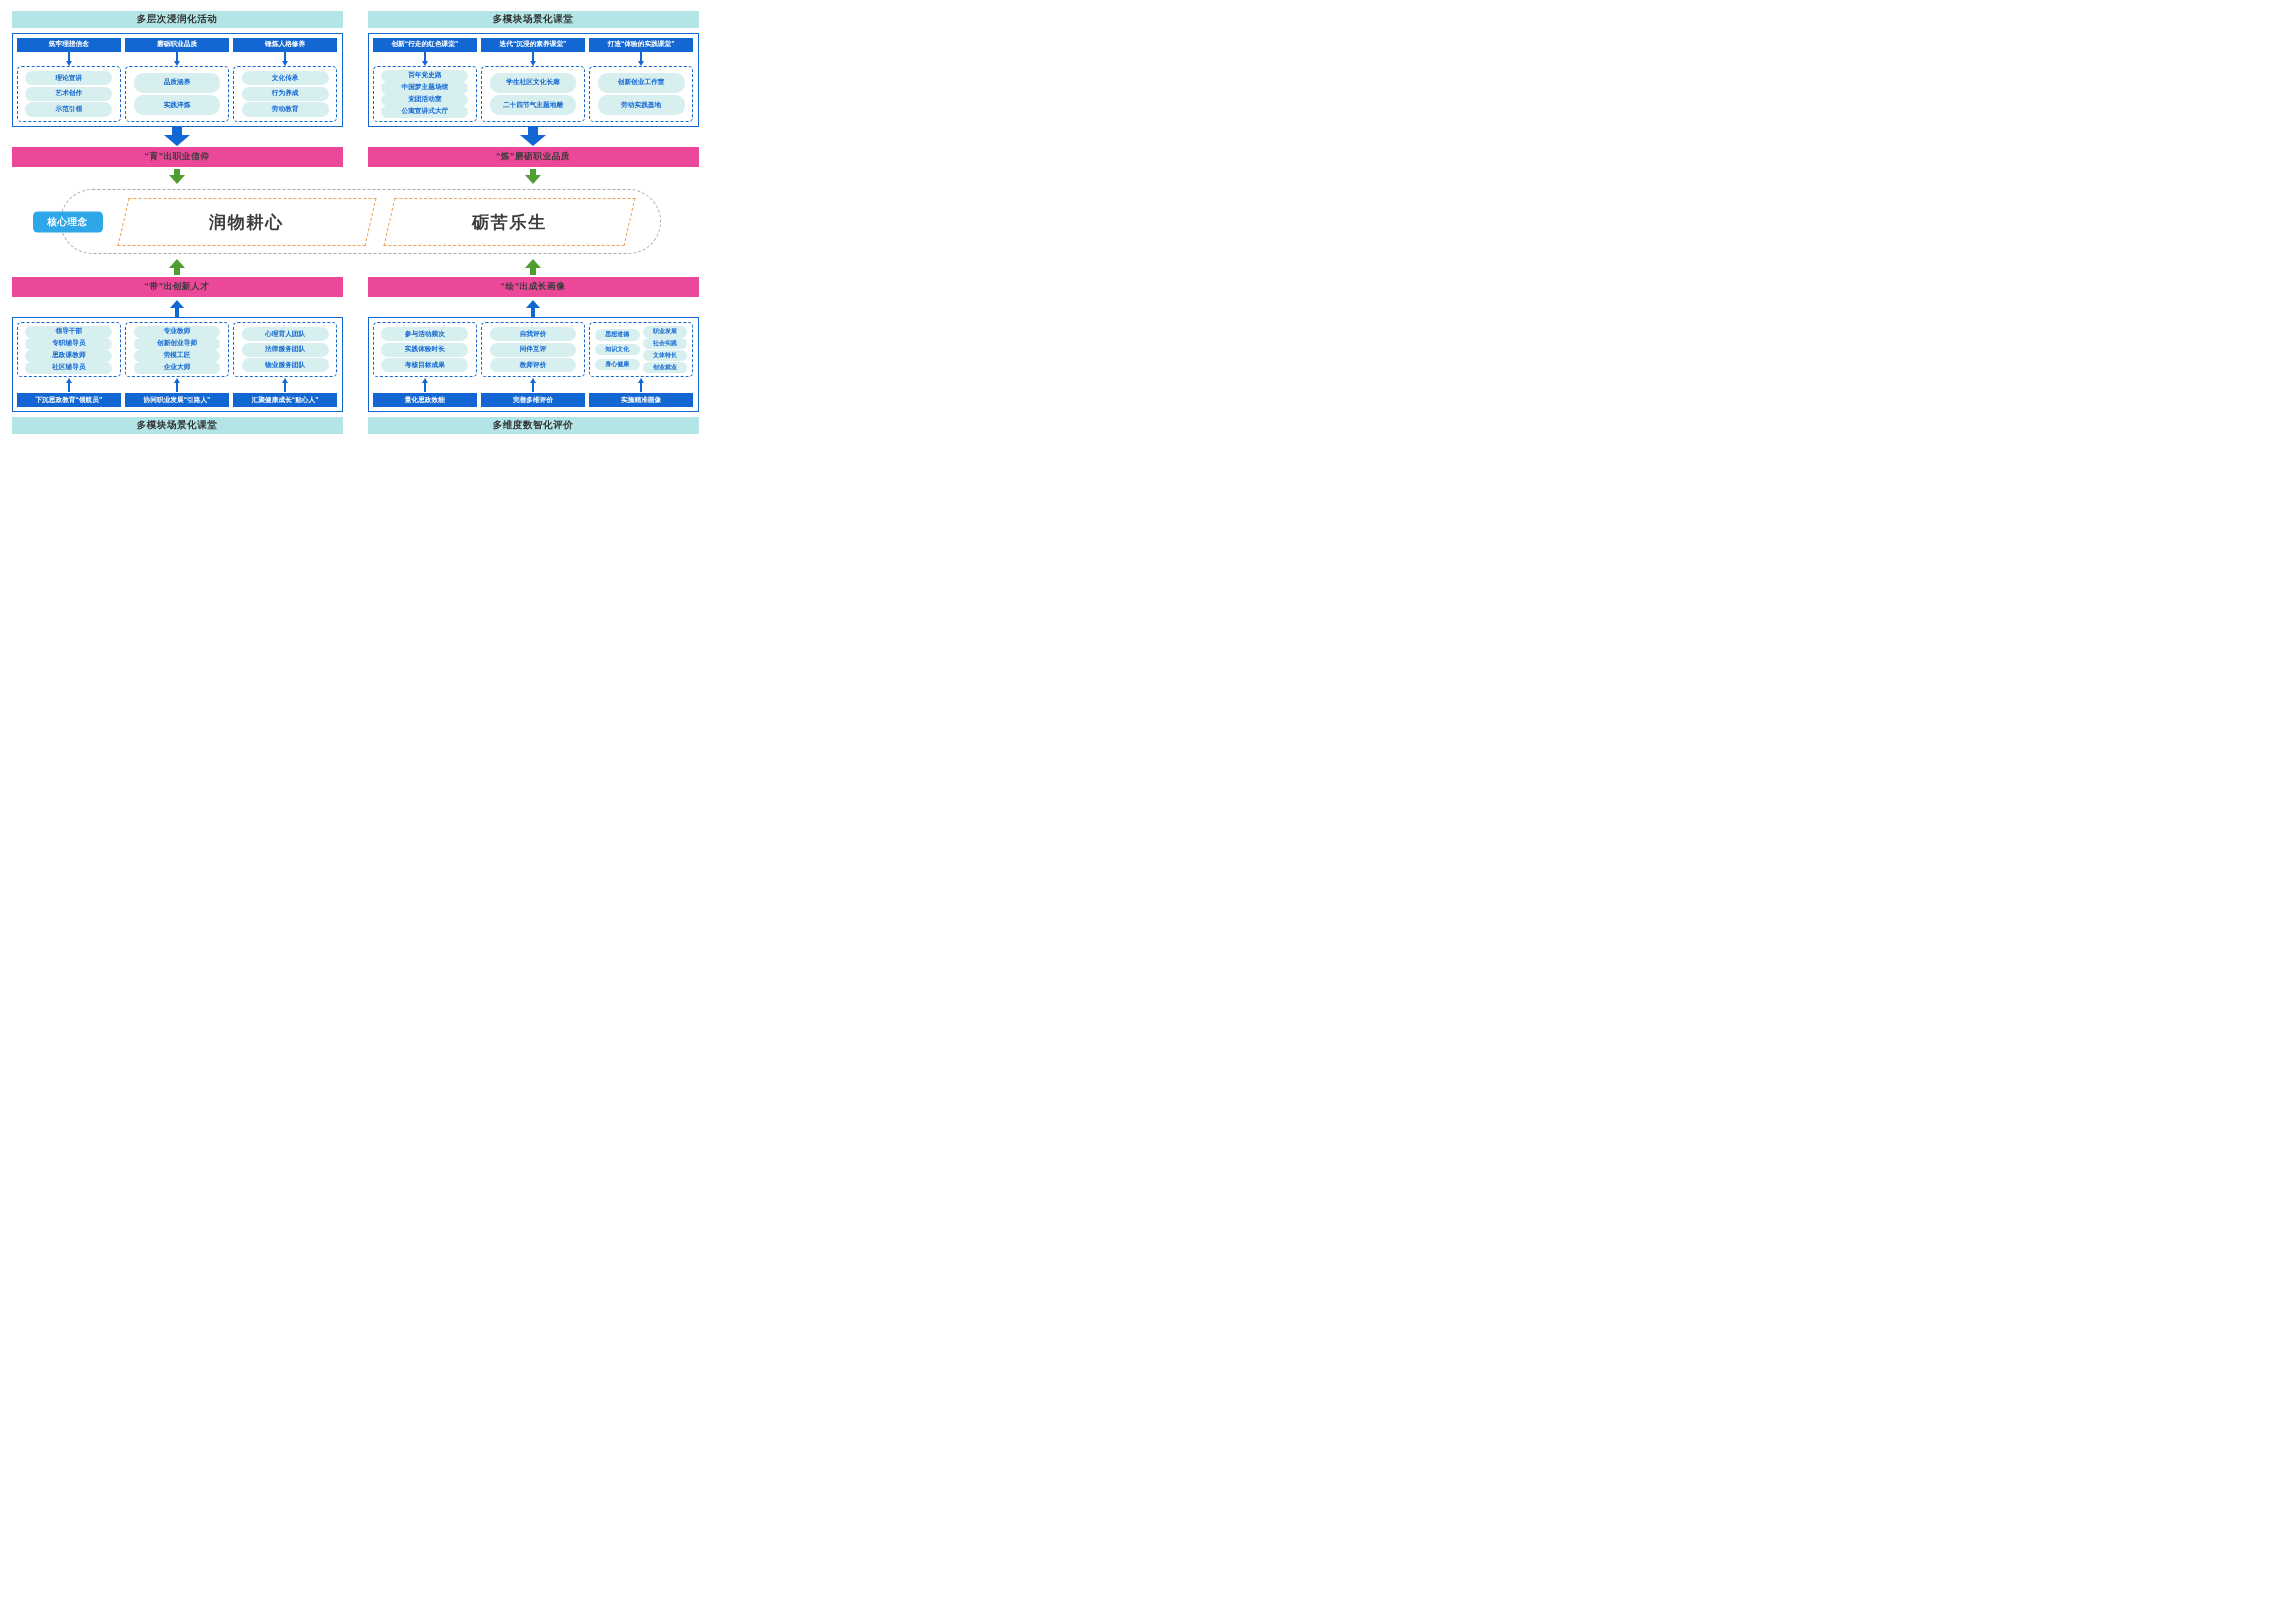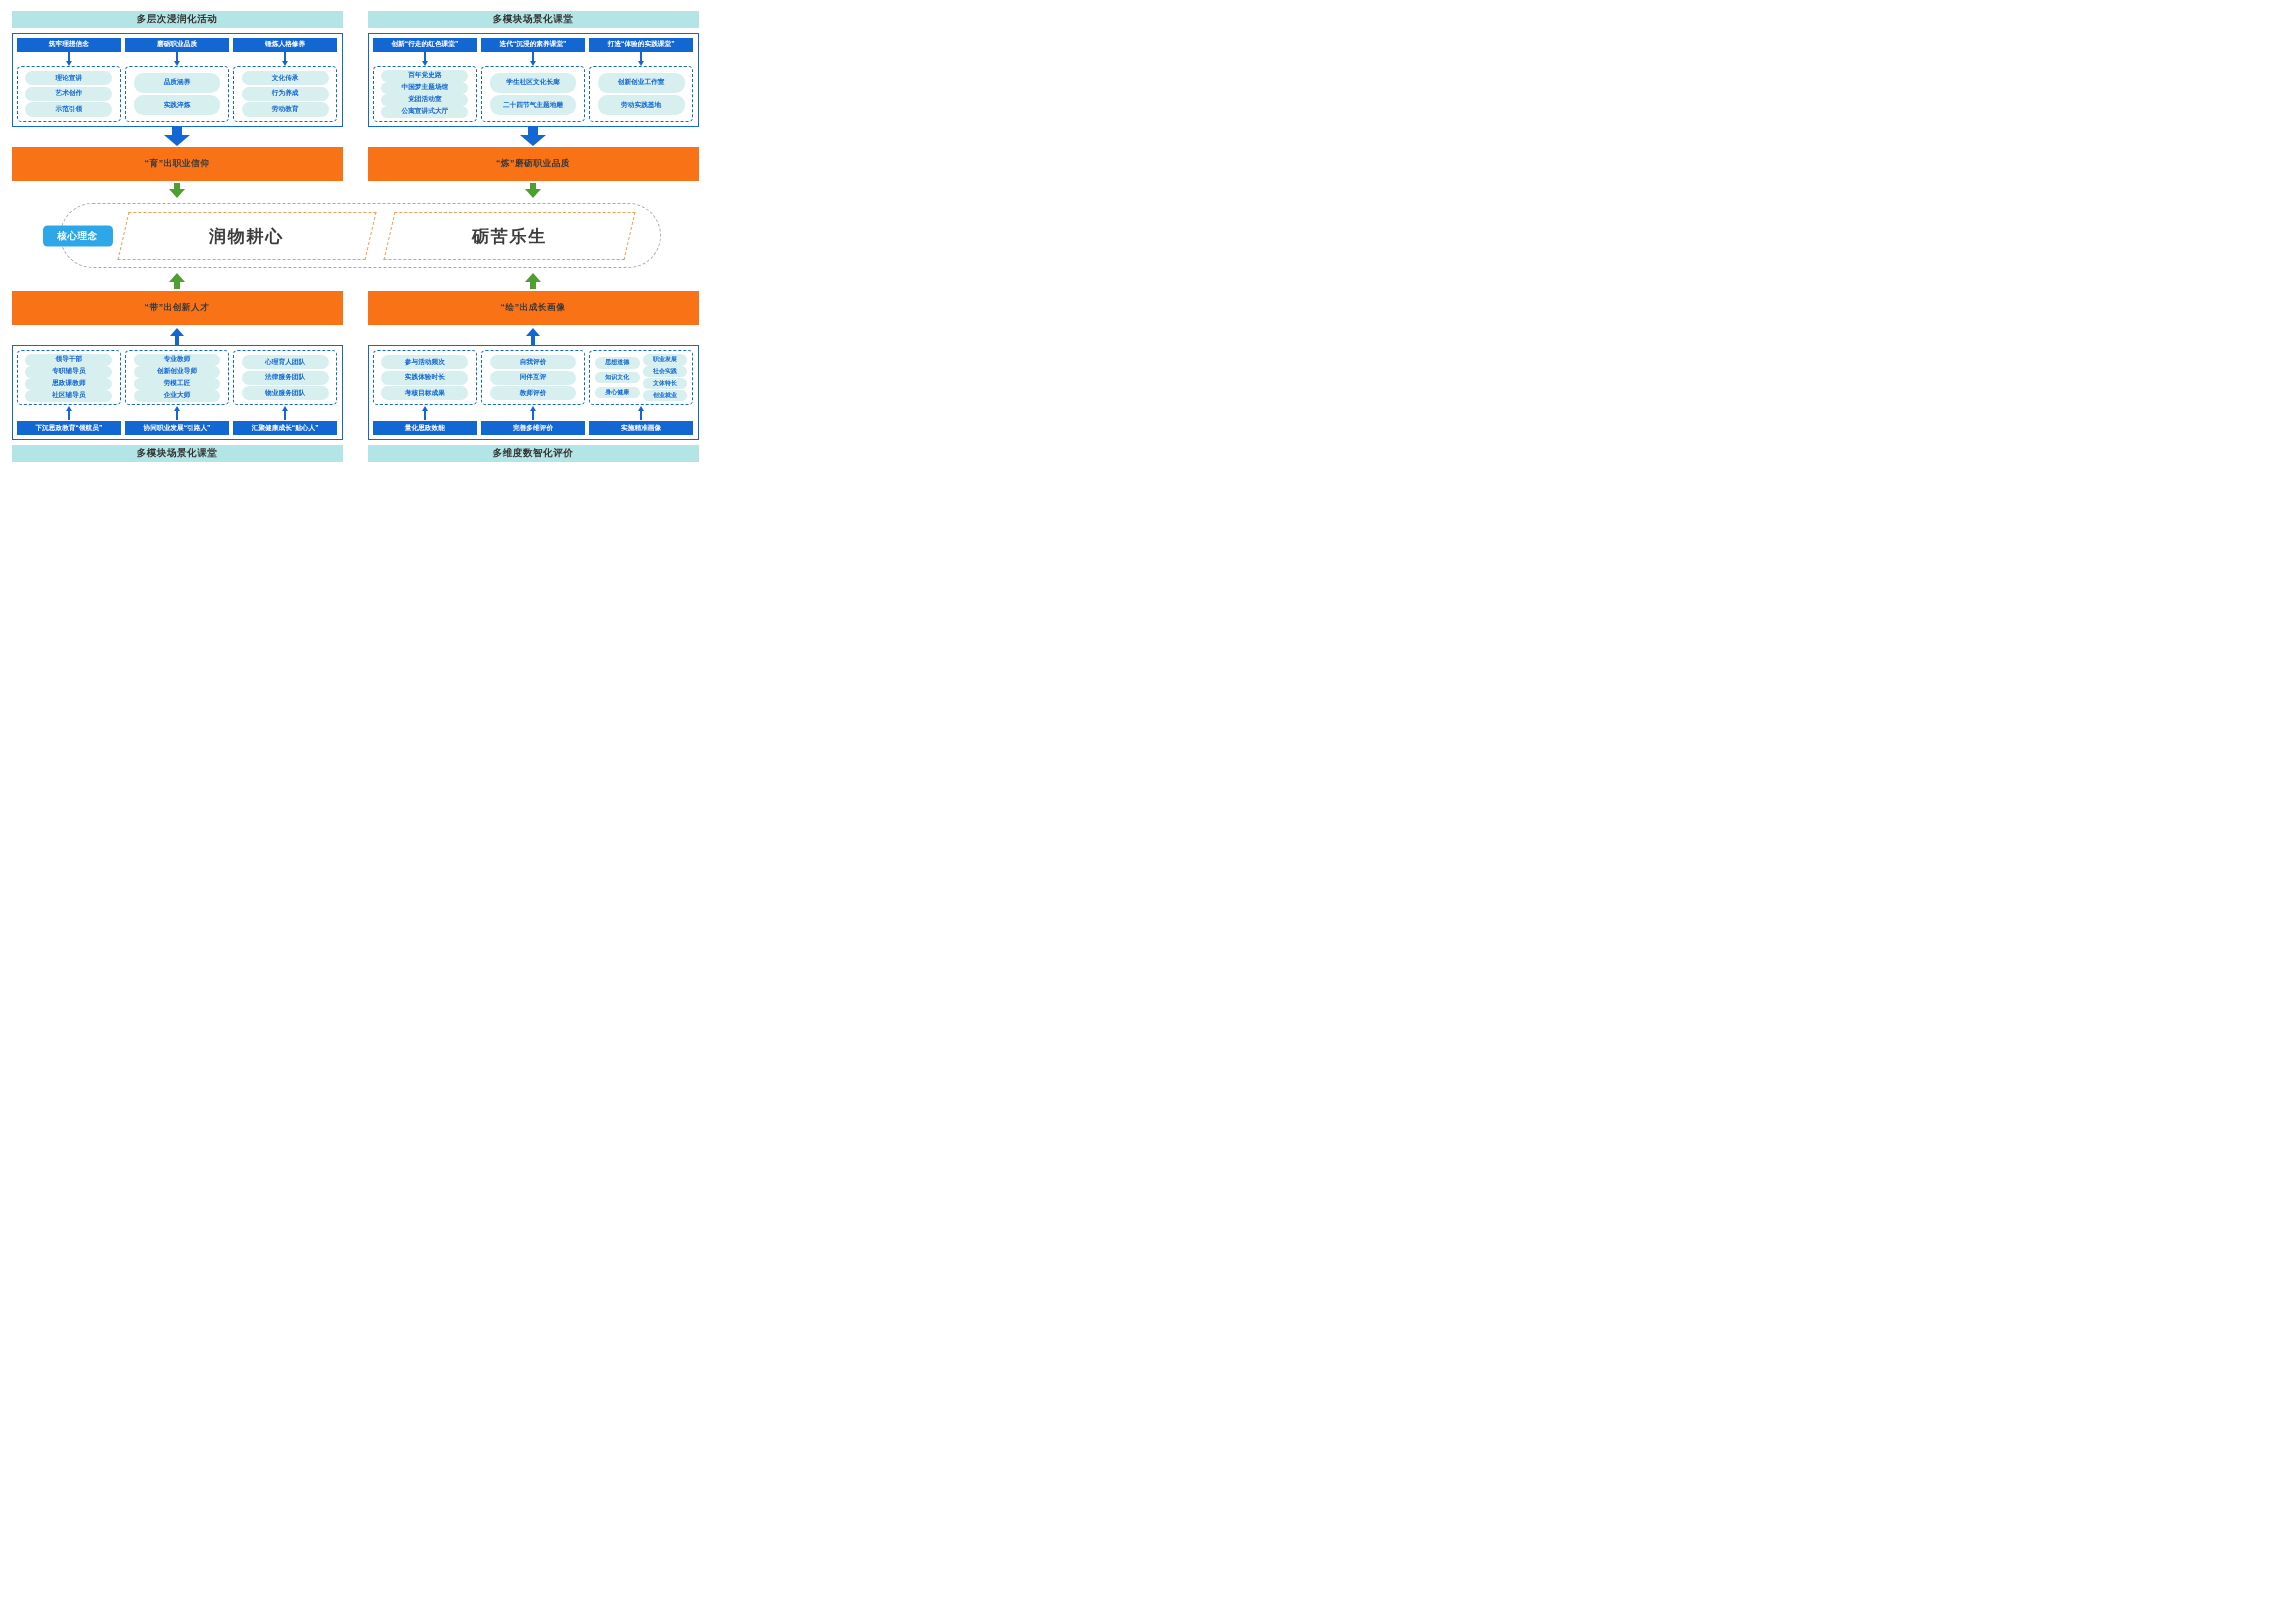--- a/index.html
+++ b/index.html
@@ -47,28 +47,28 @@
   .mid-up-blue .head { width:0;height:0;border-left:7.8px solid transparent;border-right:7.8px solid transparent;border-bottom:8.7px solid #1267d2; }
   .mid-up-blue .shaft-b { width:3.7px; height:9.2px; }
   .green-down { height:21px; padding-top:1.8px; }
   .green-down .shaft-g { width:6px; height:6.9px; background:#4f9e31; }
   .green-down .head { width:0;height:0;border-left:8.7px solid transparent;border-right:8.7px solid transparent;border-top:9.6px solid #4f9e31; }
   .green-up { height:21px; padding-bottom:1.8px; justify-content:flex-end; }
   .green-up .head { width:0;height:0;border-left:8.7px solid transparent;border-right:8.7px solid transparent;border-bottom:9.6px solid #4f9e31; }
   .green-up .shaft-g { width:6px; height:6.9px; background:#4f9e31; }
 
   
-  .green-bar { height:34px; background:#f97316; color:#3a3a3a; font-weight:bold; font-size:8.7px;
+  .green-bar { height:20px; background:#ec4899; color:#3a3a3a; font-weight:bold; font-size:8.7px;
                display:flex; align-items:center; justify-content:center; letter-spacing:0.5px; }
 
   
   .central { position:relative; height:68px; width:100%; }
   .core-capsule { position:absolute; left:48px; top:0.9px; width:601px; height:65px;
                   border:1.4px dashed #a9a9a9; border-radius:33px; background:#fff; }
-  .core-badge { position:absolute; left:31px; top:50%; transform:translateY(-50%); width:70px; height:21px;
+  .core-badge { position:absolute; left:21px; top:50%; transform:translateY(-50%); width:70px; height:21px;
                 background:#2ea7e9; color:#fff; font-weight:bold; font-size:9.6px; border-radius:4.6px;
                 display:flex; align-items:center; justify-content:center; z-index:2; letter-spacing:0.5px; }
   .concept { position:absolute; top:50%; height:48px; border:1.4px dashed #f0a14f; background:#fff;
              display:flex; align-items:center; justify-content:center; z-index:1; }
   .concept.left { left:111px; width:248px; transform:translateY(-50%) skewX(-13deg); }
   .concept.right { left:377px; width:241px; transform:translateY(-50%) skewX(-13deg); }
   .concept .txt { transform:skewX(13deg); color:#3c3c3c; font-weight:bold; font-size:17px; letter-spacing:1.8px; }
 </style>
 </head>
 <body>

